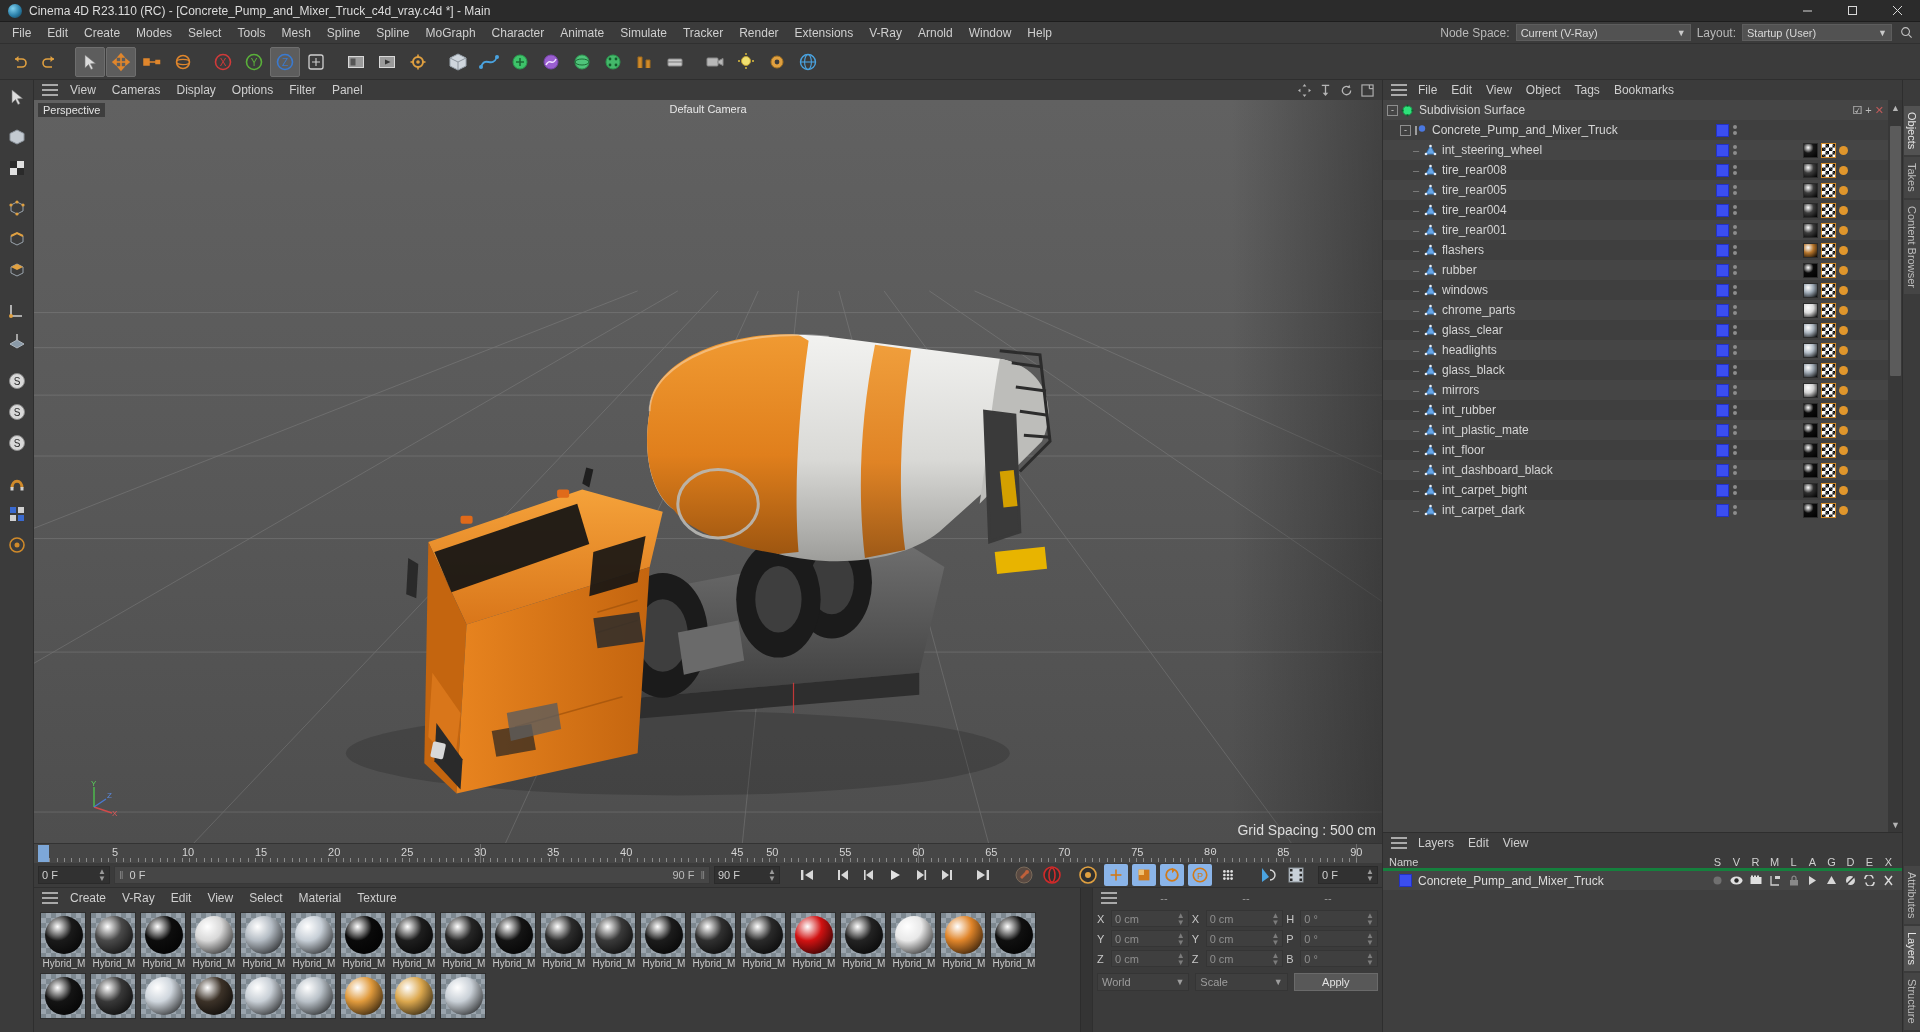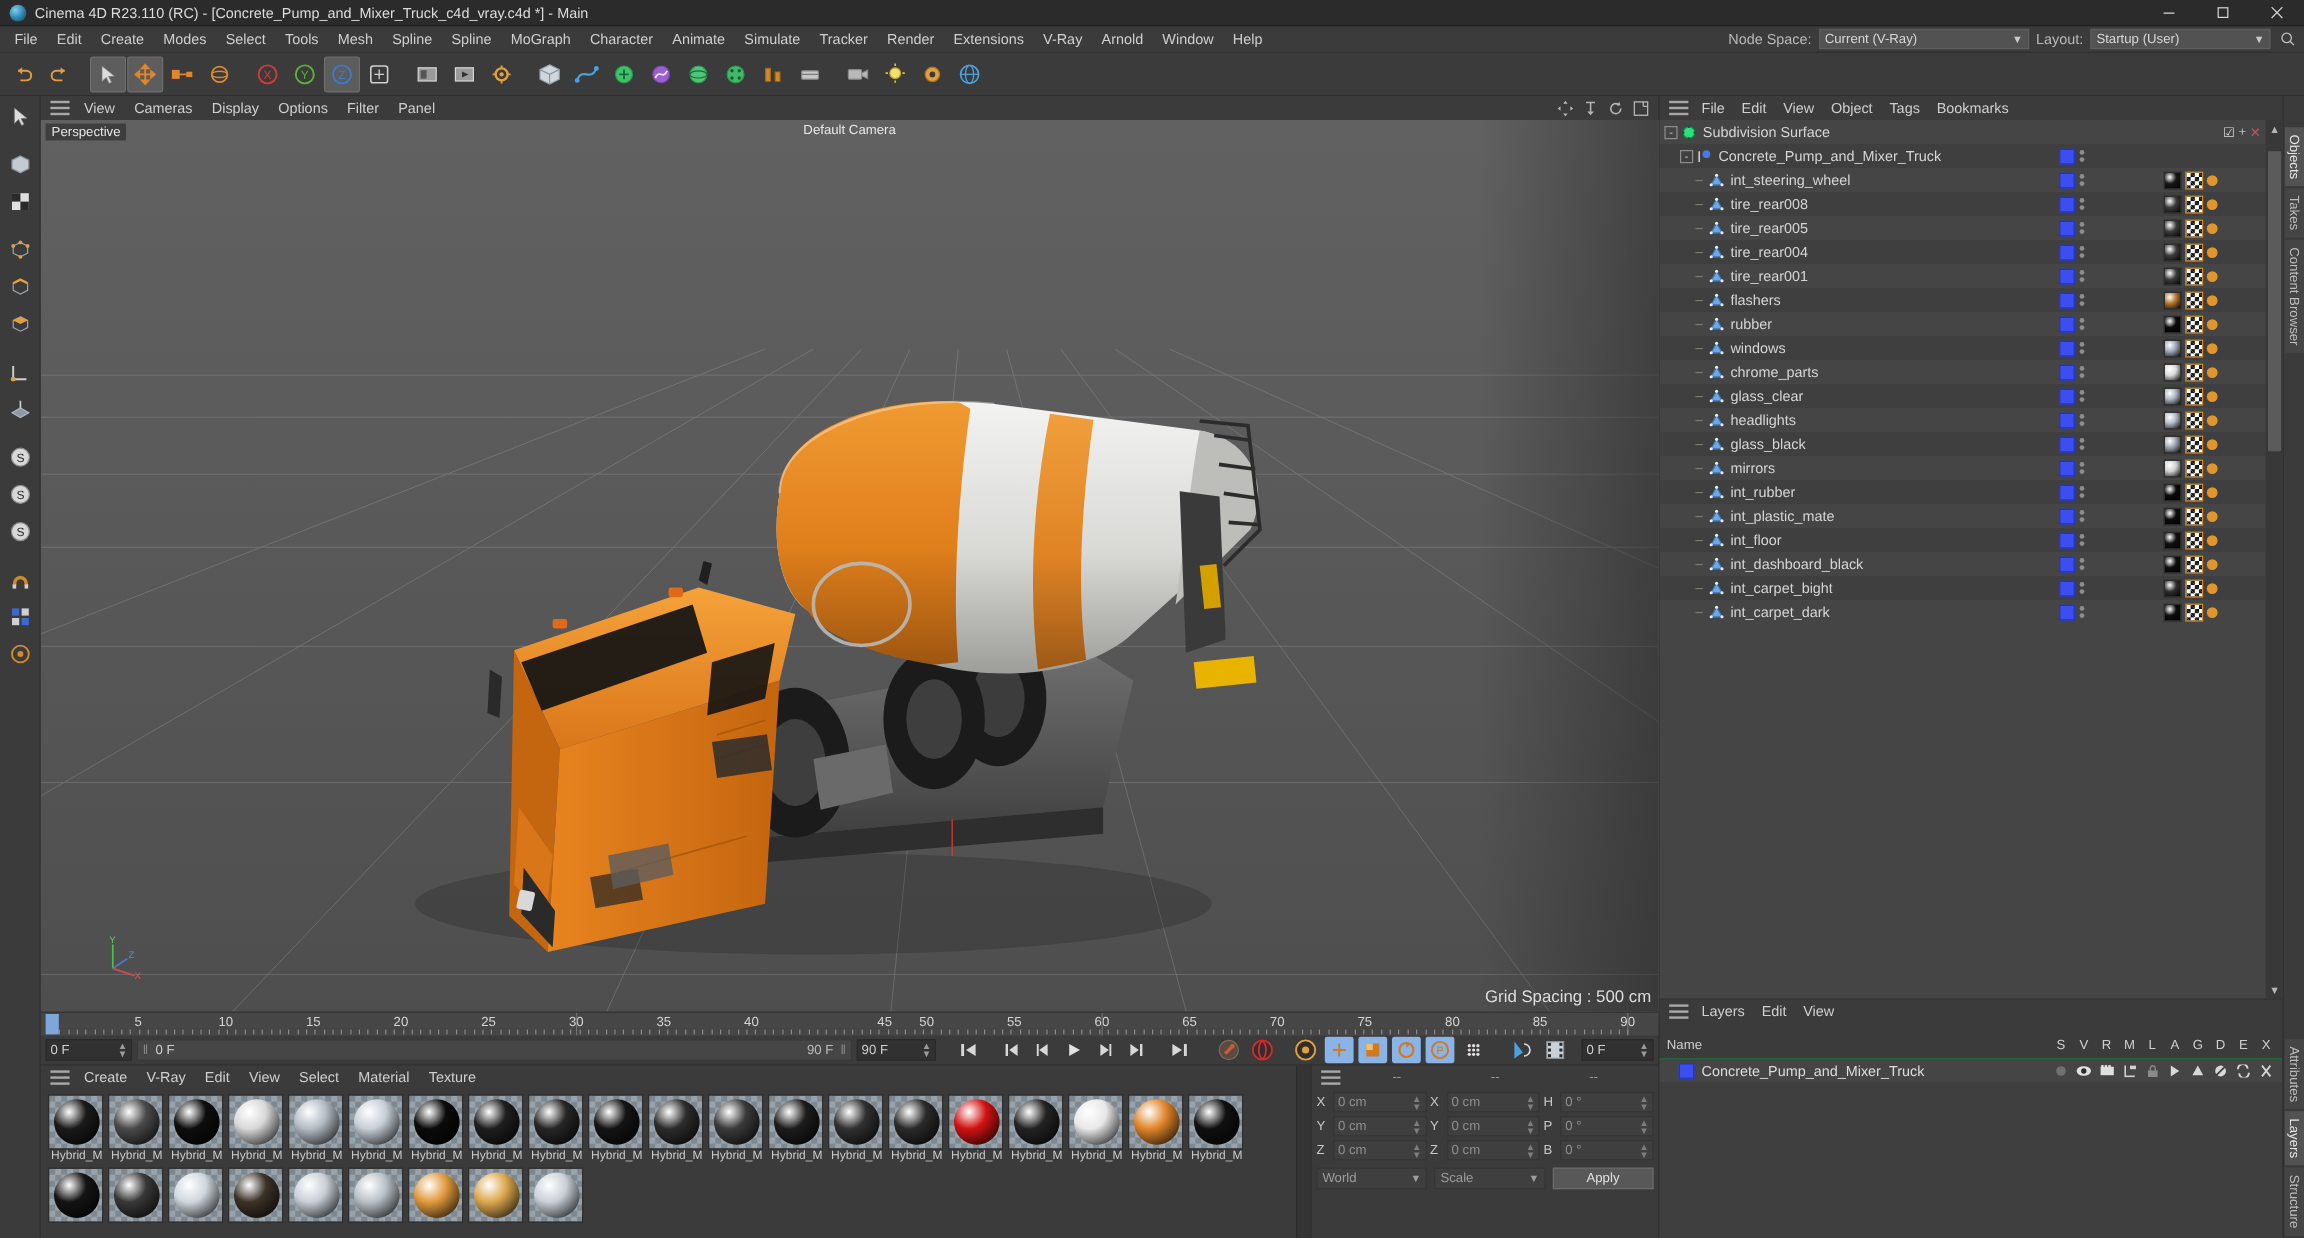--- a/index.html
+++ b/index.html
@@ -230,22 +230,22 @@
   .tag-dot { width: 9px; height: 9px; border-radius: 50%; background: #e0962c; }
   .om-scroll { position: absolute; right: 0; top: 0; bottom: 0; width: 14px; background: #383838; }
   .om-thumb { position: absolute; right: 1px; top: 26px; width: 11px; height: 250px; background: #5b5b5b; border-radius:1px;}
   .om-arrowbox { position:absolute; right:1px; width:11px; height:11px; color:#b5b5b5; font-size:9px;
                  display:flex; align-items:center; justify-content:center;}
 
   .layers-panel { flex: 0 0 200px; display: flex; flex-direction: column; border-top: 1px solid #2e2e2e; }
   .lp-menubar { height: 20px; display:flex; align-items:center; padding-left: 4px; background:#3b3b3b;}
   .lp-menubar .mi { padding: 1px 7px; font-size: 12px; color: #cfcfcf; }
   .lp-head {
-    height: 18px; display:flex; align-items:flex-start; background:#3b3b3b; font-size: 11px; color:#cfcfcf;
-    padding-left: 6px; border-bottom: 1px solid #15803d; margin-top: 12px;
+    height: 18px; display:flex; align-items:flex-end; background:#3b3b3b; font-size: 11px; color:#cfcfcf;
+    padding-left: 6px; border-bottom: 3px solid #15803d;
   }
   .lp-head .cols { margin-left: auto; display: flex; padding-right: 4px; }
   .lp-head .cols span { width: 19px; text-align: center; }
   .lp-row { height: 19px; display:flex; align-items:center; background:#454545; font-size:12px; color:#dcdcdc; padding-left: 6px;}
   .lp-row .sw { width: 13px; height: 13px; background: #3b4ef0; border: 1px solid #2232c6; margin: 0 6px 0 10px;}
   .lp-row .icons { margin-left: auto; display: flex; padding-right: 4px; align-items:center;}
   .lp-row .icons span { width: 19px; display:flex; align-items:center; justify-content:center;}
   .lp-body { flex:1 1 auto; background: #3f3f3f; }
 
   
@@ -827,21 +827,21 @@
             <div class="tl-ticklabel" style="left: 38.5167%;">35</div>
             <div class="tl-ticklabel" style="left: 43.9333%;">40</div>
             <div class="tl-ticklabel" style="left: 49.35%; margin-left: 38px;">45</div>
             <div class="tl-ticklabel" style="left: 54.7667%;">50</div>
             <div class="tl-ticklabel" style="left: 60.1833%;">55</div>
             <div class="tl-ticklabel" style="left: 65.6%;">60</div>
             <div class="tl-bigtick" style="left: 65.6%;"></div>
             <div class="tl-ticklabel" style="left: 71.0167%;">65</div>
             <div class="tl-ticklabel" style="left: 76.4333%;">70</div>
             <div class="tl-ticklabel" style="left: 81.85%;">75</div>
-            <div class="tl-ticklabel" style="left: 87.2667%;">80</div>
+            <div class="tl-ticklabel" style="left: 87.2667%; font-family: Liberation Mono, monospace;">80</div>
             <div class="tl-ticklabel" style="left: 92.6833%;">85</div>
             <div class="tl-ticklabel" style="left: 98.1%;">90</div>
             <div class="tl-bigtick" style="left: 98.1%;"></div>
             <div class="tl-minor" style="left: 0.6%;"></div>
             <div class="tl-minor" style="left: 1.14469%;"></div>
             <div class="tl-minor" style="left: 1.68939%;"></div>
             <div class="tl-minor" style="left: 2.23408%;"></div>
             <div class="tl-minor" style="left: 2.77877%;"></div>
             <div class="tl-minor" style="left: 3.32346%;"></div>
             <div class="tl-minor" style="left: 3.86816%;"></div>

